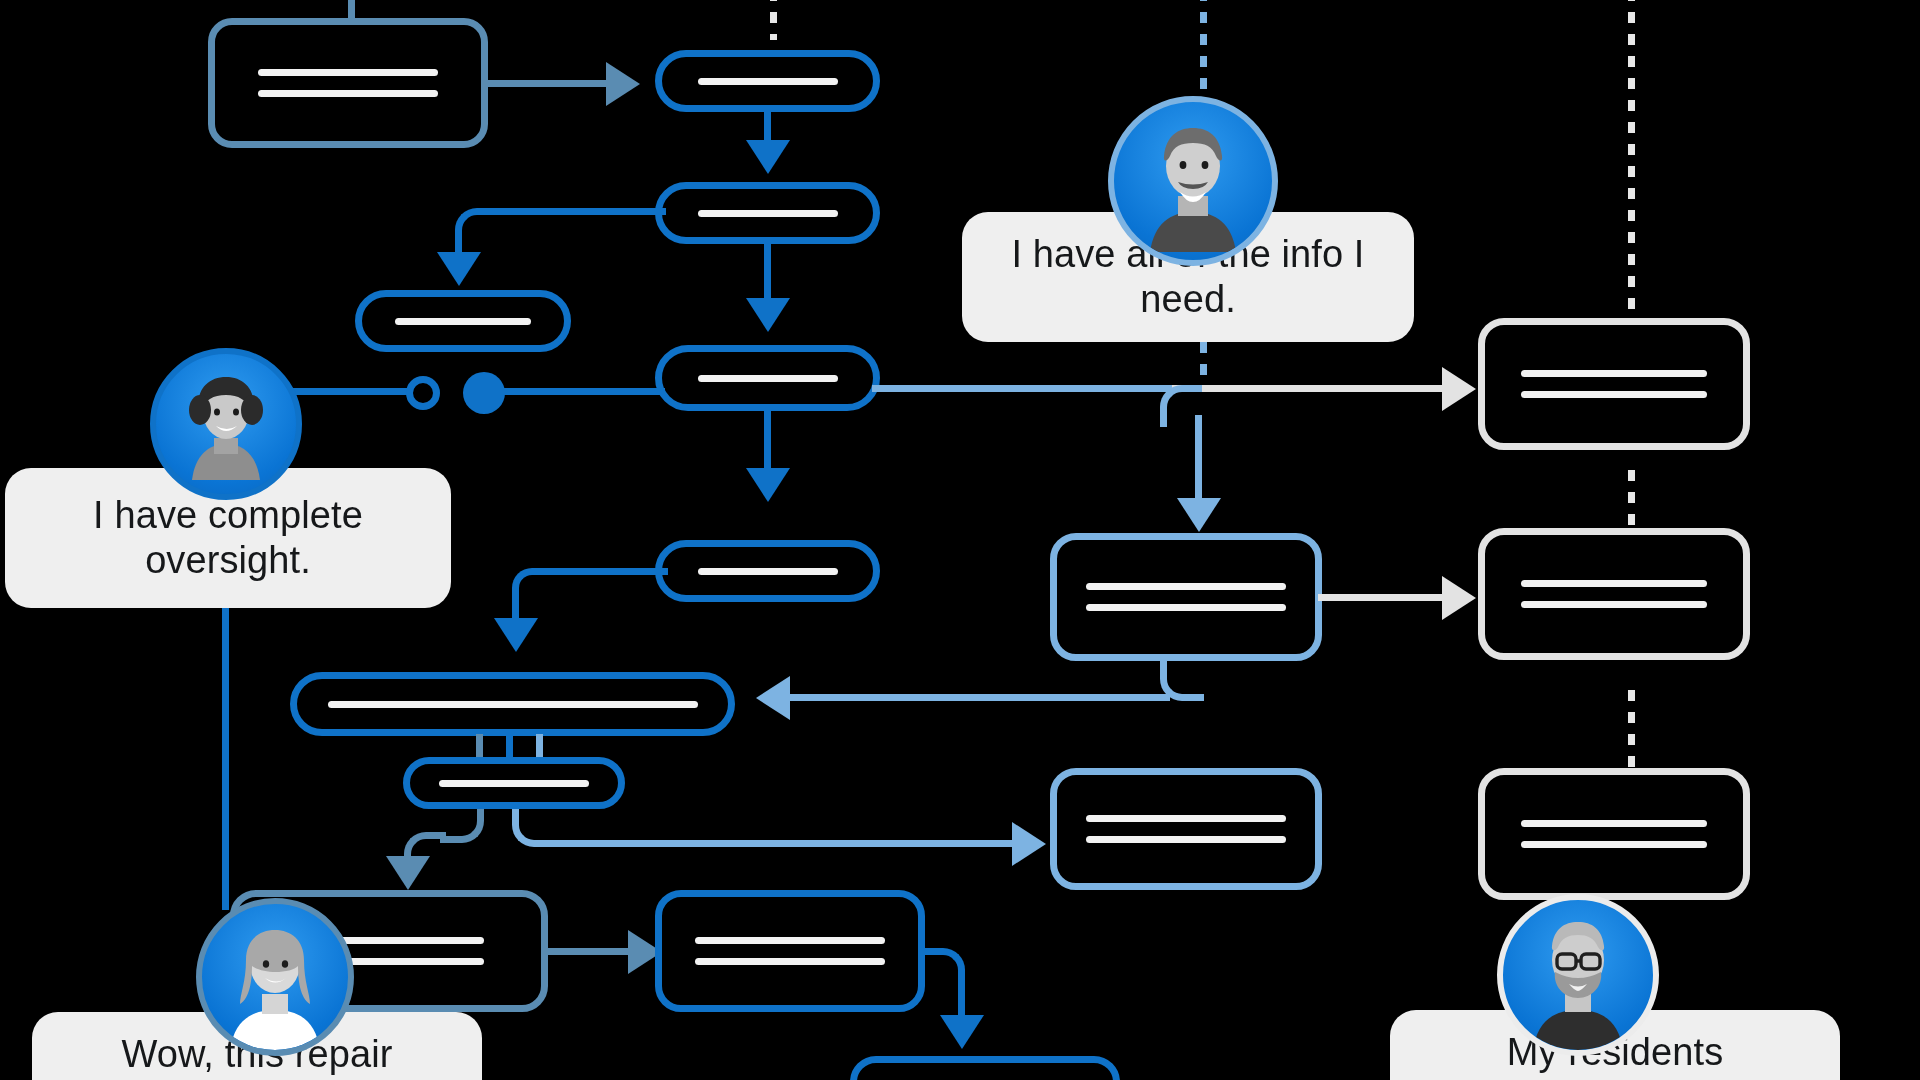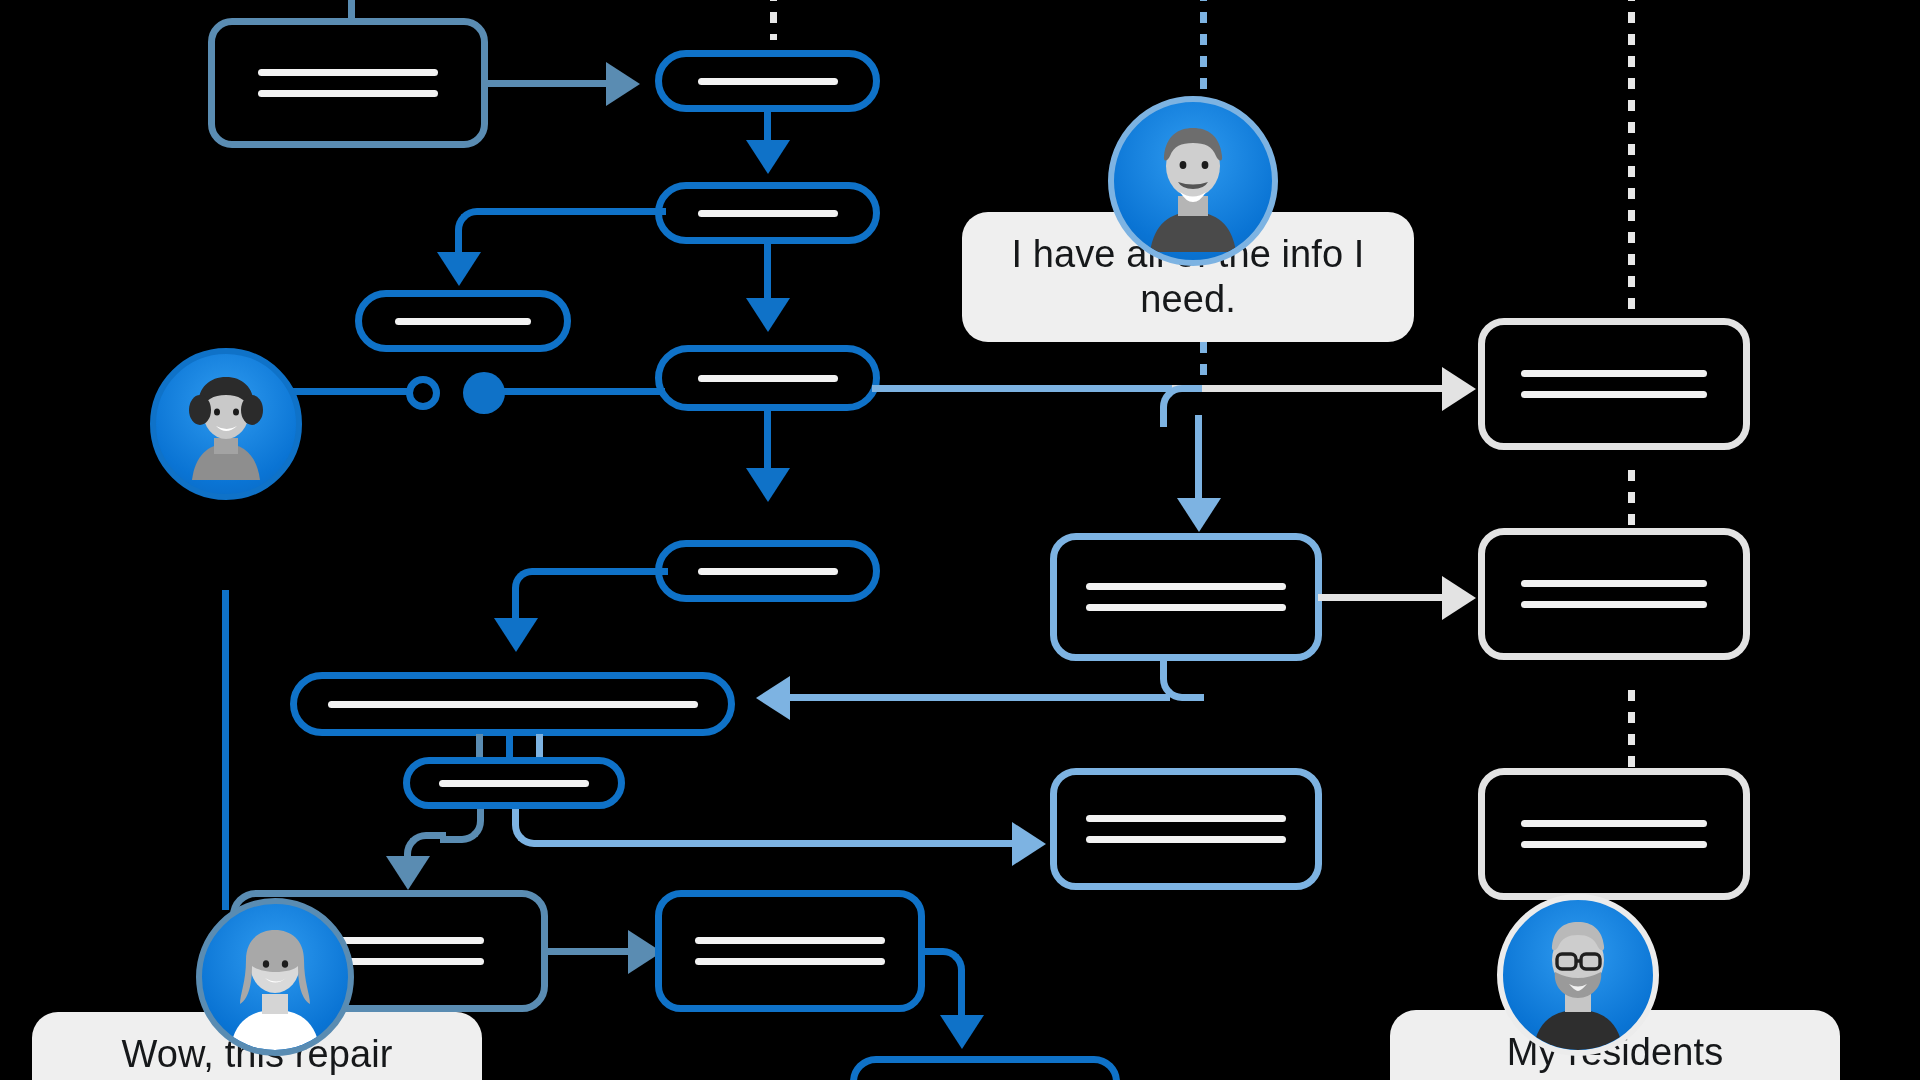--- a/index.html
+++ b/index.html
@@ -236,20 +236,21 @@
         <ellipse cx="70" cy="58" rx="23" ry="27" fill="#c9c9c9"></ellipse>
         <path d="M42 52c0-19 12-29 28-29s28 10 28 29c0 7-3 9-5 3-3-9-10-14-23-14s-21 5-23 14c-2 6-5 4-5-3z" fill="#2b2b2b"></path>
         <ellipse cx="44" cy="56" rx="11" ry="15" fill="#2b2b2b"></ellipse>
         <ellipse cx="96" cy="56" rx="11" ry="15" fill="#2b2b2b"></ellipse>
         <ellipse cx="61" cy="58" rx="3" ry="3.6" fill="#1b1b1b"></ellipse>
         <ellipse cx="80" cy="58" rx="3" ry="3.6" fill="#1b1b1b"></ellipse>
         <path d="M60 72q10 10 21 0q-10 6-21 0z" fill="#fff"></path>
       </g>
     </svg>
   </div>
+  <div class="bubble" style="left:5px;top:468px;width:446px;height:140px;font-size:38px;">I have complete oversight.</div>
 
   <div class="avatar b-lblue" style="left:1108px;top:96px;width:158px;height:158px;">
     <svg width="158" height="158" viewBox="0 0 158 158">
       <defs>
           <clipPath id="cp2">
             <circle cx="79" cy="79" r="79"></circle>
           </clipPath>
         </defs>
       <g clip-path="url(#cp2)">
         <path d="M36 150c4-28 20-40 43-40s39 12 43 40z" fill="#4a4a4a"></path>

